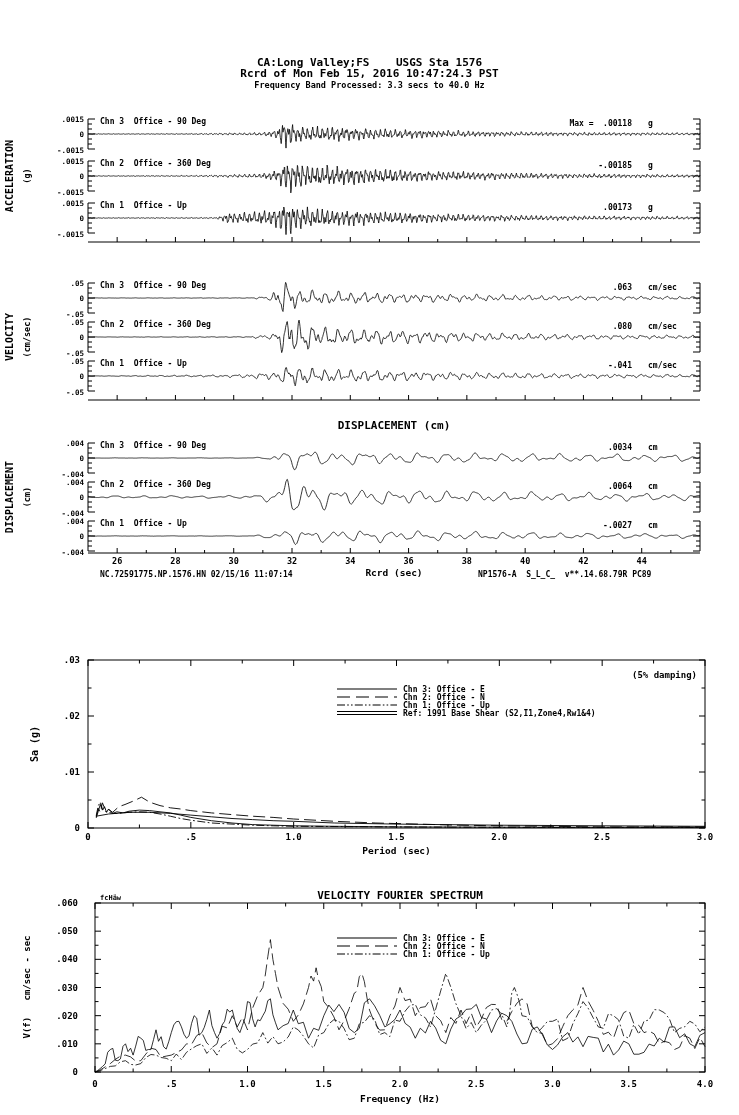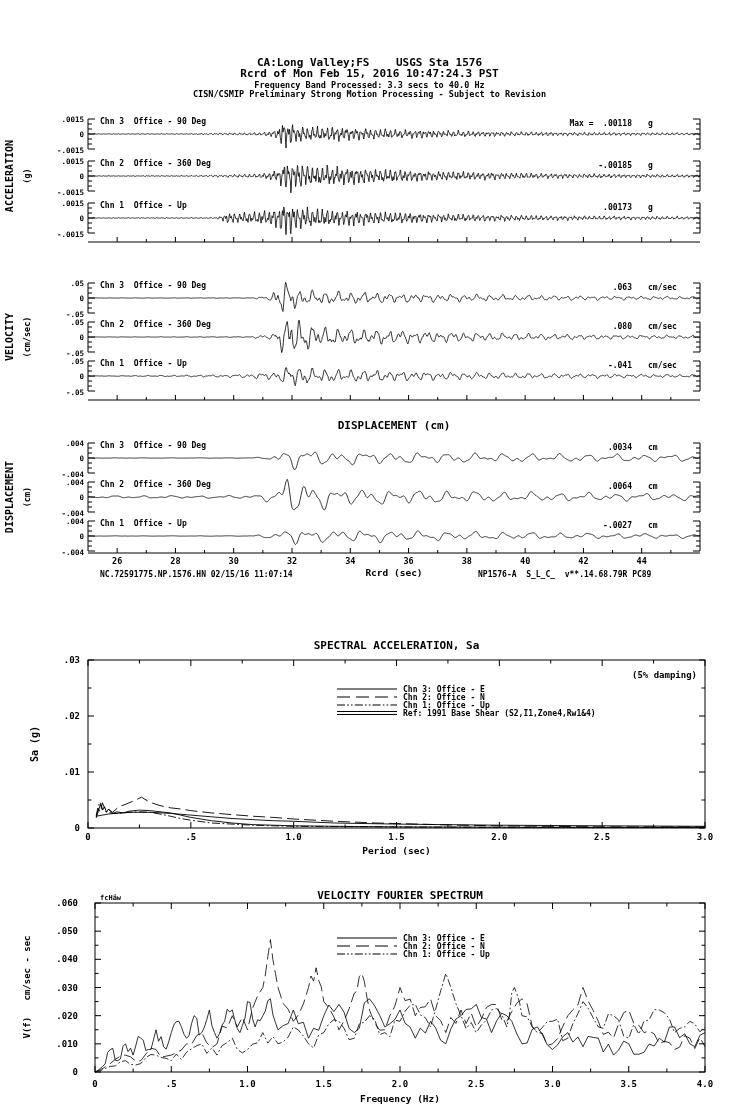--- a/index.html
+++ b/index.html
@@ -13,21 +13,20 @@
   svg text{white-space:pre;font-family:"DejaVu Sans Mono","Liberation Mono",monospace;font-weight:bold;fill:#000;}
 </style>
 </head>
 <body>
 
 <div class="page">
 
   <div class="abs ctr b" style="top:56px;left:0;width:739px;font-size:11px;">CA:Long Valley;FS    USGS Sta 1576</div>
   <div class="abs ctr b" style="top:67px;left:0;width:739px;font-size:11px;">Rcrd of Mon Feb 15, 2016 10:47:24.3 PST</div>
   <div class="abs ctr b" style="top:80px;left:0;width:739px;font-size:8.5px;">Frequency Band Processed: 3.3 secs to 40.0 Hz</div>
-  <div class="abs ctr b" style="top:89px;left:0;width:739px;font-size:8.5px;">CISN/CSMIP Preliminary Strong Motion Processing - Subject to Revision</div>
 
   <div class="abs ctr b" style="top:419px;left:88px;width:612px;font-size:11px;">DISPLACEMENT (cm)</div>
 
   <svg id="ts-svg" style="top:100px;" width="739" height="490">
       <text x="13" y="76" font-size="10" text-anchor="middle" transform="rotate(-90 13 76)">ACCELERATION</text>
       <text x="30" y="76" font-size="8.5" text-anchor="middle" transform="rotate(-90 30 76)">(g)</text>
       <line x1="88" y1="19" x2="88" y2="49" stroke="#000" stroke-width="1"></line>
       <line x1="88" y1="19" x2="95" y2="19" stroke="#000" stroke-width="1"></line>
       <line x1="88" y1="24" x2="92" y2="24" stroke="#000" stroke-width="1"></line>
       <line x1="88" y1="29" x2="92" y2="29" stroke="#000" stroke-width="1"></line>
@@ -310,21 +309,20 @@
       <line x1="612.5714285714286" y1="453" x2="612.5714285714286" y2="450" stroke="#000" stroke-width="1"></line>
       <line x1="641.7142857142857" y1="453" x2="641.7142857142857" y2="448" stroke="#000" stroke-width="1"></line>
       <text x="641.7142857142857" y="464" font-size="8.5" text-anchor="middle">44</text>
       <line x1="670.8571428571429" y1="453" x2="670.8571428571429" y2="450" stroke="#000" stroke-width="1"></line>
     </svg>
 
   <div class="abs ctr b" style="top:567px;left:88px;width:612px;font-size:9.5px;">Rcrd (sec)</div>
   <div class="abs b" style="top:570px;left:100px;font-size:8px;">NC.72591775.NP.1576.HN 02/15/16 11:07:14</div>
   <div class="abs b" style="top:570px;left:478px;font-size:8px;">NP1576-A  S_L_C_  v**.14.68.79R PC89</div>
 
-  <div class="abs ctr b" style="top:639px;left:88px;width:617px;font-size:11px;">SPECTRAL ACCELERATION, Sa</div>
   <div class="abs rgt b" style="top:670px;left:397px;width:300px;font-size:9px;">(5% damping)</div>
   <svg id="sa-svg" style="top:640px;" width="739" height="215">
       <rect x="88" y="20" width="617" height="168" fill="none" stroke="#000" stroke-width="1"></rect>
       <line x1="88" y1="188" x2="88" y2="182" stroke="#000" stroke-width="1"></line>
       <line x1="88" y1="20" x2="88" y2="26" stroke="#000" stroke-width="1"></line>
       <line x1="139.41666666666666" y1="188" x2="139.41666666666666" y2="184.5" stroke="#000" stroke-width="1"></line>
       <line x1="139.41666666666666" y1="20" x2="139.41666666666666" y2="23.5" stroke="#000" stroke-width="1"></line>
       <line x1="190.83333333333331" y1="188" x2="190.83333333333331" y2="182" stroke="#000" stroke-width="1"></line>
       <line x1="190.83333333333331" y1="20" x2="190.83333333333331" y2="26" stroke="#000" stroke-width="1"></line>
       <line x1="242.25" y1="188" x2="242.25" y2="184.5" stroke="#000" stroke-width="1"></line>

